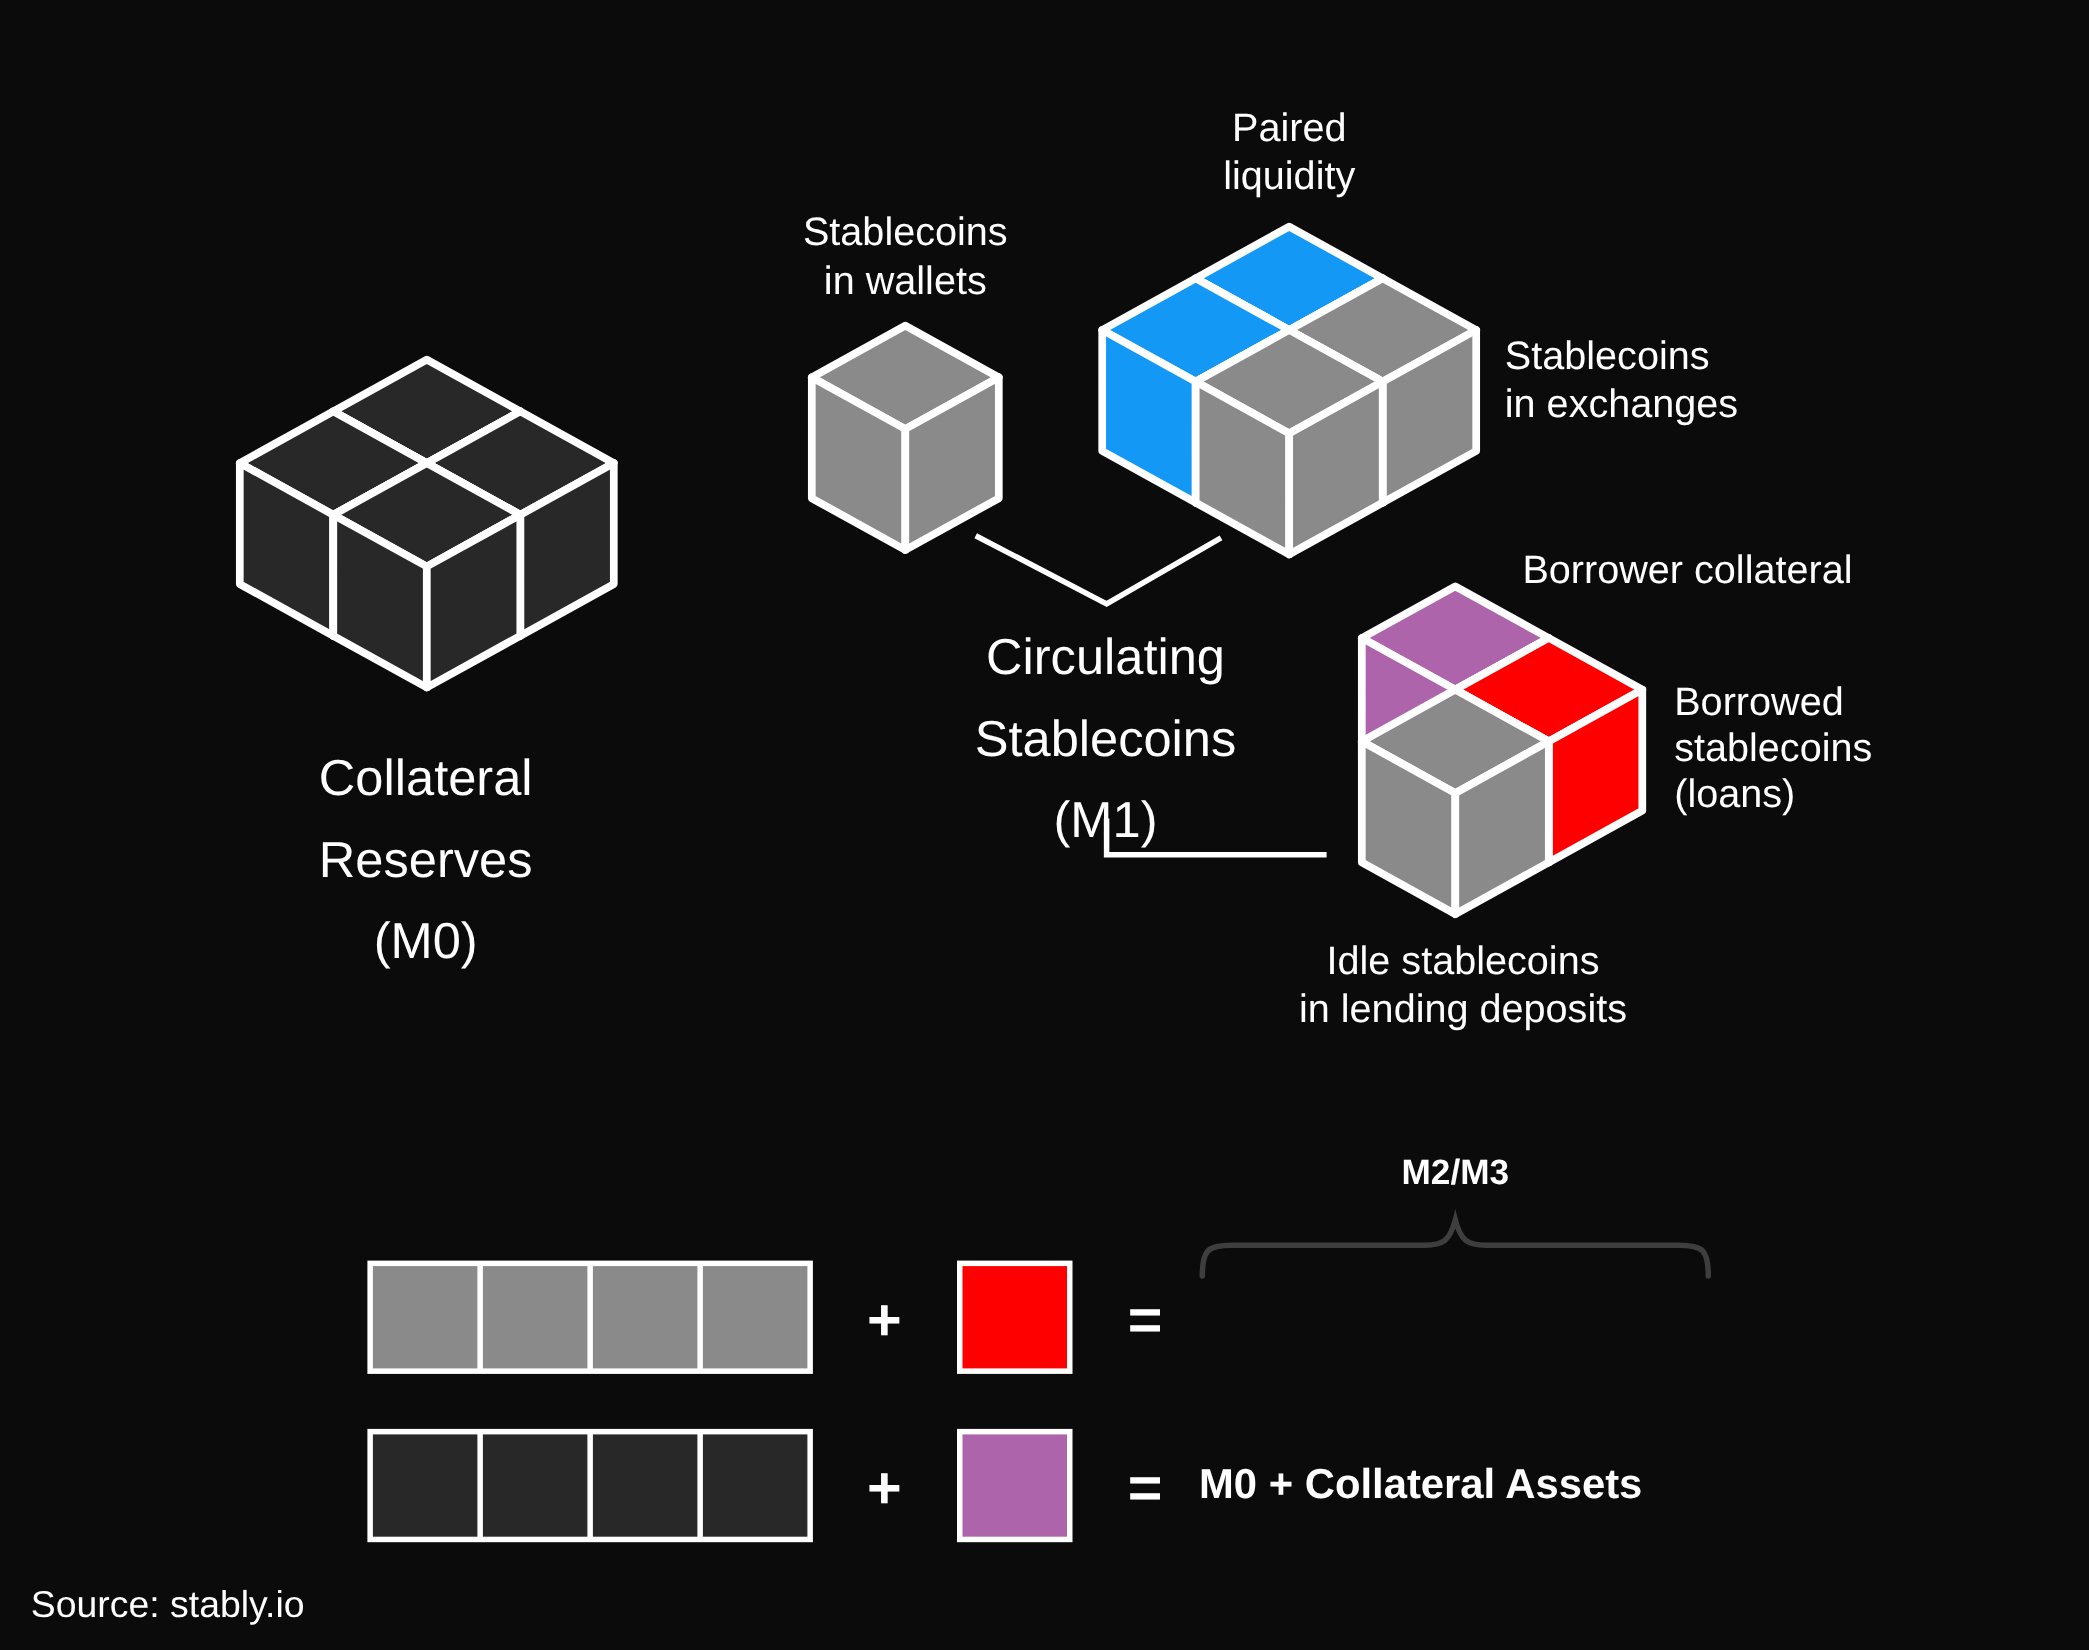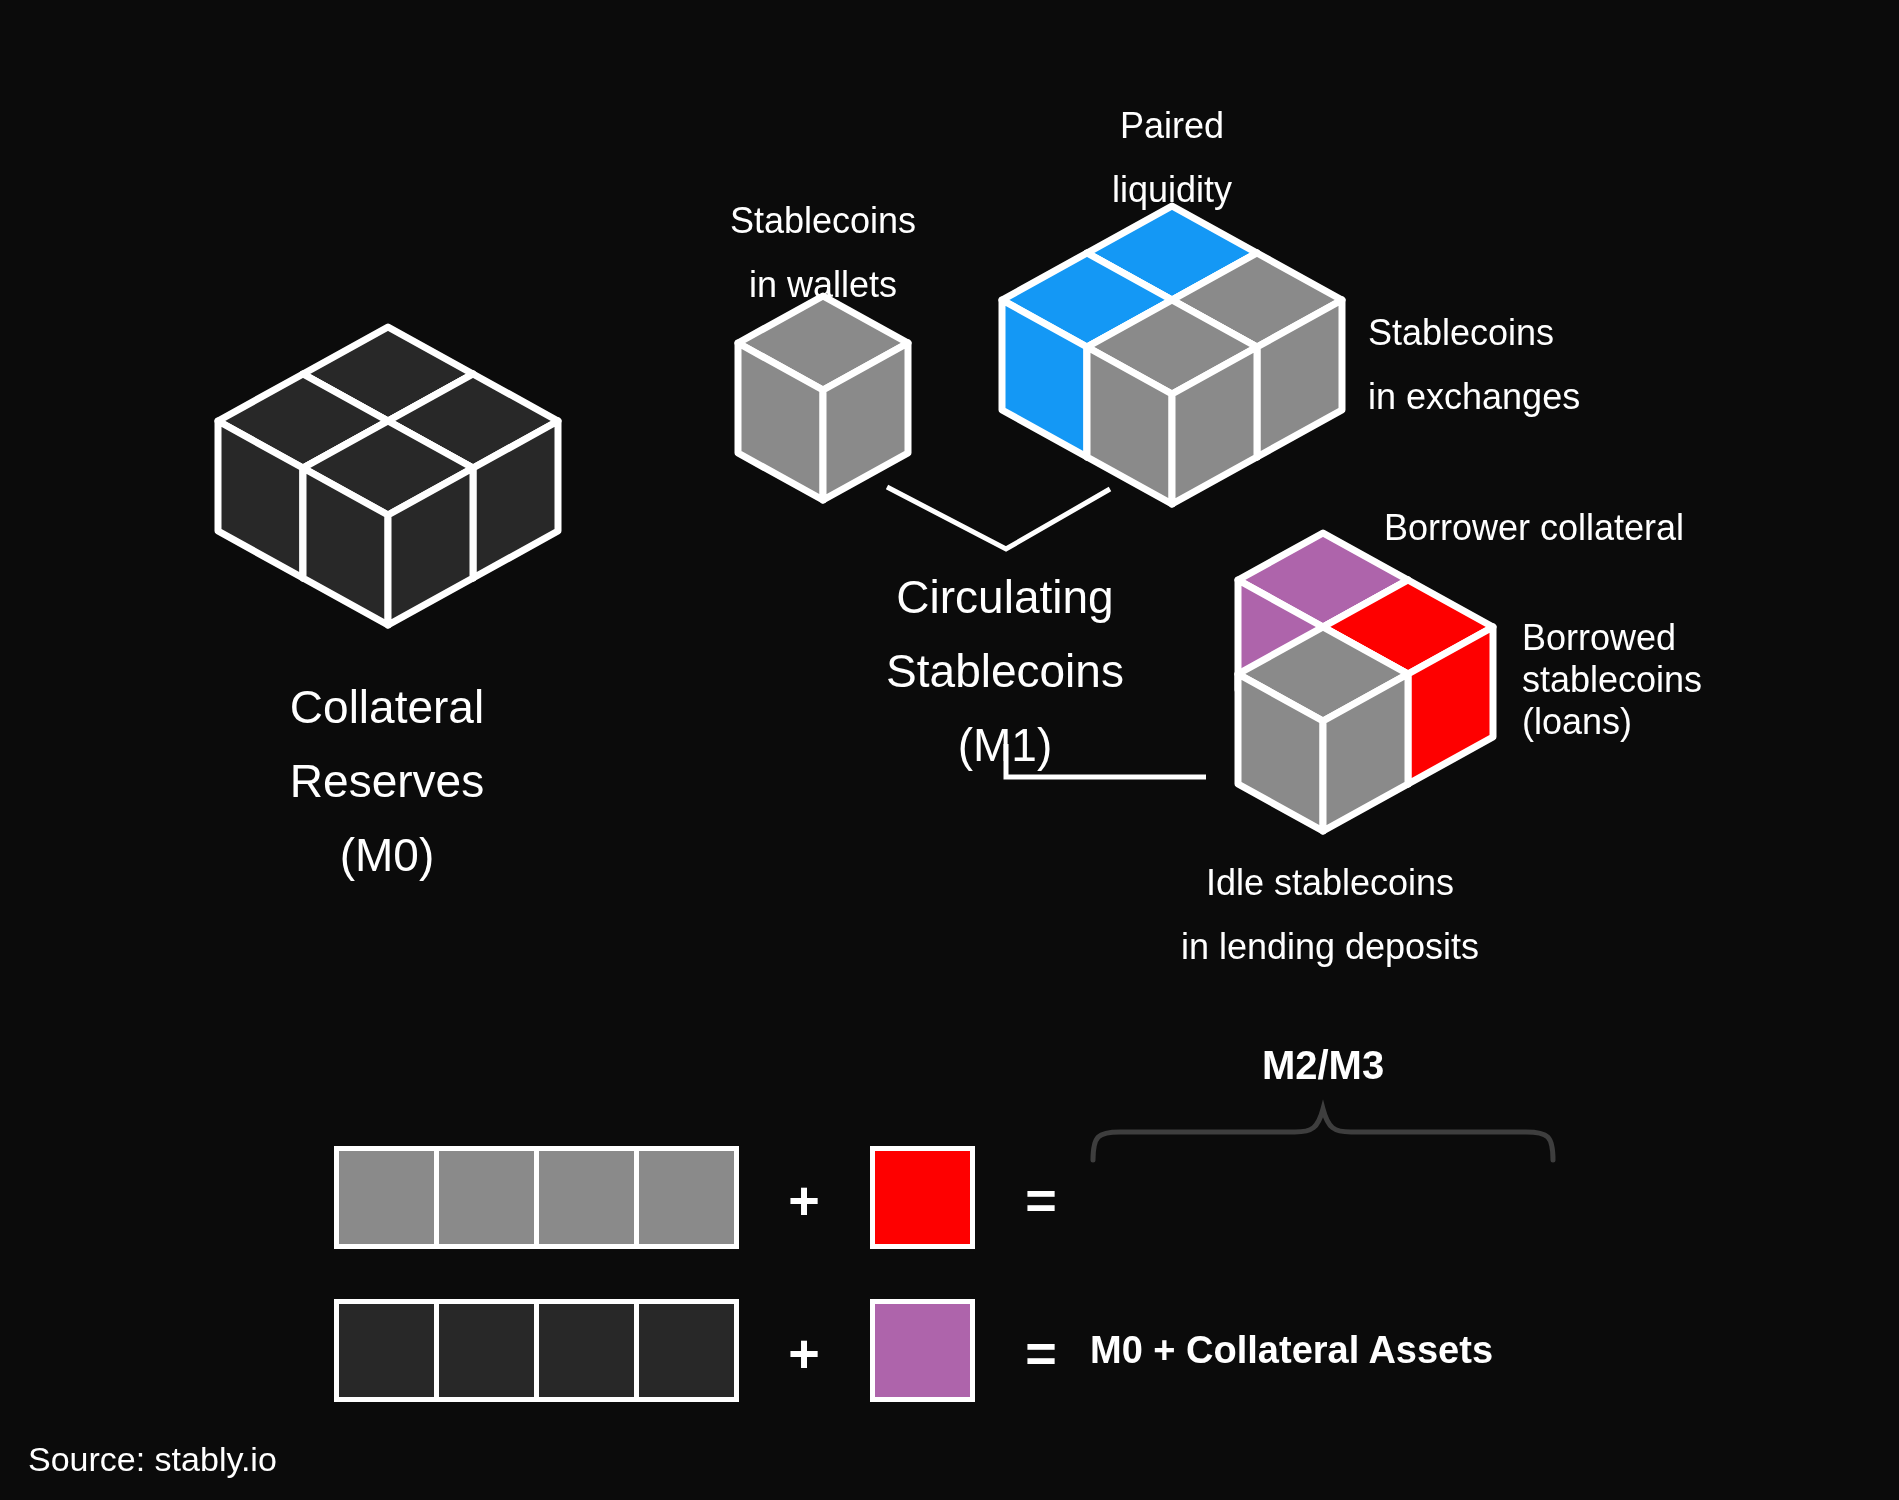--- a/index.html
+++ b/index.html
@@ -4,25 +4,25 @@
 <style>
   html,body{margin:0;padding:0;background:#000;}
   .stage{
     position:relative;width:1899px;height:1500px;overflow:hidden;
     background:var(--bg,#0b0b0b);
     font-family:"Liberation Sans",sans-serif;
   }
   #iso{position:absolute;left:0;top:0;}
   .lbl{
     position:absolute;color:var(--text,#fff);
-    font-size:36px;line-height:64px;white-space:pre-line;
+    font-size:36px;line-height:44px;white-space:pre-line;
   }
   .lbl.centered{transform:translateX(-50%);text-align:center;}
   .lbl.heading{font-weight:normal;font-size:46px;line-height:74px;}
-  .lbl.group-title{font-weight:bold;font-size:40px;line-height:42px;}
+  .lbl.group-title{font-weight:bold;font-size:32px;line-height:42px;}
   .lbl.eq-result{font-weight:bold;font-size:38px;line-height:40px;white-space:nowrap;}
   .lbl.op{font-weight:bold;font-size:54px;line-height:54px;transform:translate(-50%,-50%);}
   .lbl.source{font-size:34px;line-height:30px;}
   .bar{
     position:absolute;display:flex;gap:5px;padding:5px;
     box-sizing:border-box;background:#fff;
   }
   .bar .cell{flex:1 1 0;}
   .sq{
     position:absolute;width:105px;height:103px;box-sizing:border-box;

